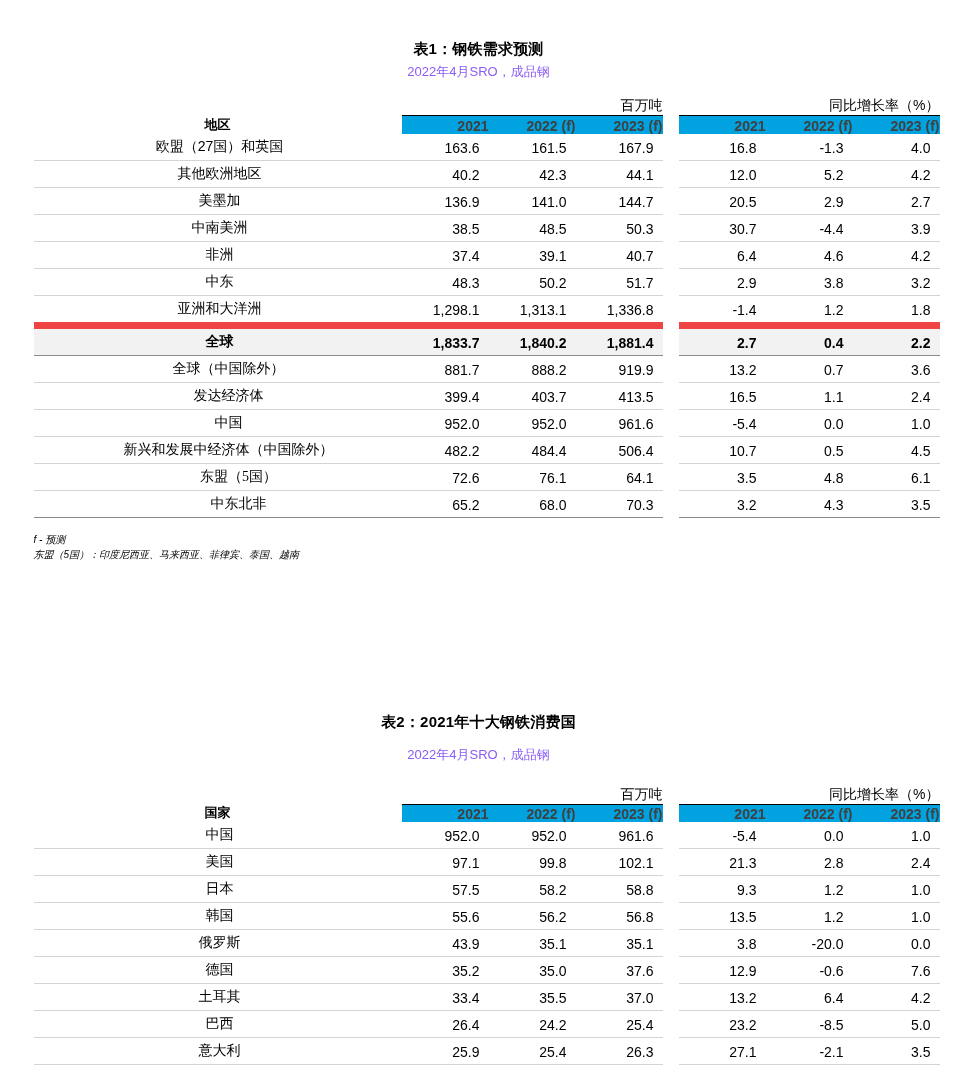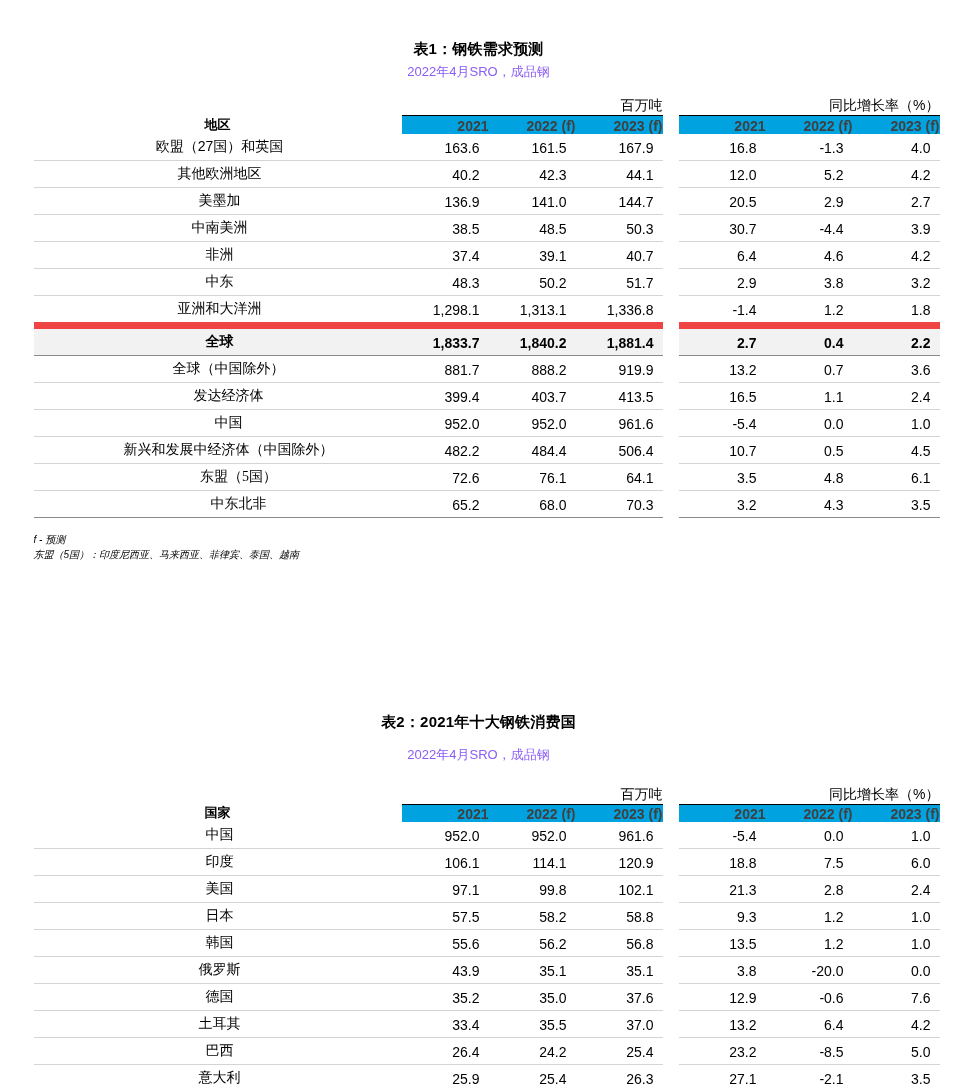--- a/index.html
+++ b/index.html
@@ -355,30 +355,20 @@
             <td class="label">中国</td>
             <td class="num">952.0</td>
             <td class="num">952.0</td>
             <td class="num">961.6</td>
             <td class="gap-cell"></td>
             <td class="num">-5.4</td>
             <td class="num">0.0</td>
             <td class="num">1.0</td>
           </tr>
           <tr class="row">
-            <td class="label">印度</td>
-            <td class="num">106.1</td>
-            <td class="num">114.1</td>
-            <td class="num">120.9</td>
-            <td class="gap-cell"></td>
-            <td class="num">18.8</td>
-            <td class="num">7.5</td>
-            <td class="num">6.0</td>
-          </tr>
-          <tr class="row">
             <td class="label">美国</td>
             <td class="num">97.1</td>
             <td class="num">99.8</td>
             <td class="num">102.1</td>
             <td class="gap-cell"></td>
             <td class="num">21.3</td>
             <td class="num">2.8</td>
             <td class="num">2.4</td>
           </tr>
           <tr class="row">

